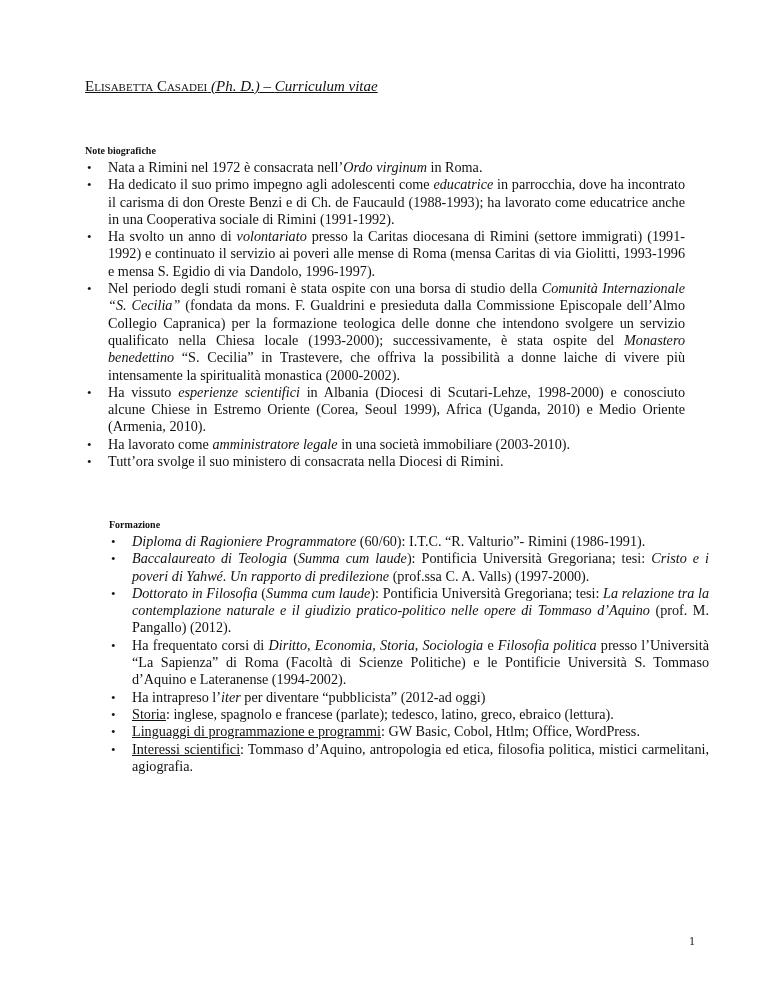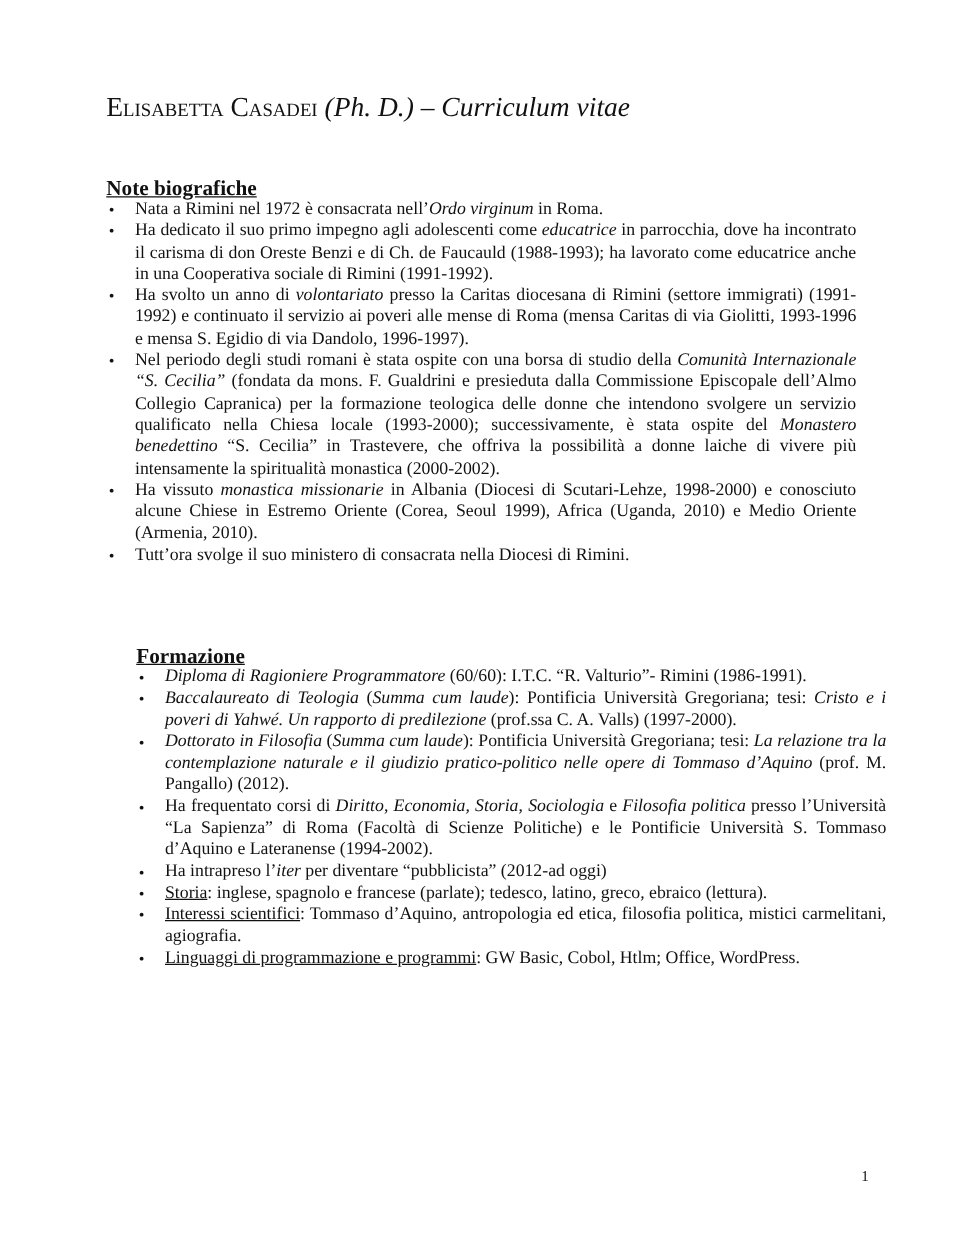--- a/index.html
+++ b/index.html
@@ -1,23 +1,23 @@
 <!DOCTYPE html>
 <html><head>
 <meta charset="utf-8">
 <style>
   html, body { margin: 0; padding: 0; background: #ffffff; }
   body { width: 768px; height: 994px; position: relative; overflow: hidden;
          font-family: "Liberation Serif", "DejaVu Serif", serif; color: #111; }
   .page { position: absolute; left: 0; top: 0; width: 768px; height: 994px; }
-  .title { position: absolute; left: 85px; top: 76px; font-size: 22px; line-height: 20px; white-space: nowrap; }
+  .title { position: absolute; left: 85px; top: 76px; font-size: 15px; line-height: 20px; white-space: nowrap; text-decoration: underline; }
   .title .sc { font-variant: small-caps; }
   .title i { font-style: italic; }
   .section { position: absolute; left: 85px; width: 600px; }
-  .section h2 { margin: 0; font-size: 17px; font-weight: bold; text-decoration: underline; line-height: 17px; }
+  .section h2 { margin: 0; font-size: 10px; font-weight: bold; line-height: 17px; }
   ul { margin: 0; padding: 0; list-style: none; }
   li { position: relative; padding-left: 23px; font-size: 14.2px; line-height: 17.3px;
        text-align: justify; }
   li::before { content: "\2022"; position: absolute; left: 2px; top: 0; font-size: 13px; }
   li i { font-style: italic; }
   .u { text-decoration: underline; }
   .pagenum { position: absolute; left: 689px; top: 934px; font-size: 12px; }
 </style>
 </head>
 <body>
@@ -30,36 +30,37 @@
     <i>(Ph. D.)</i><span> – </span><i>Curriculum vitae</i>
   </div>
 
   <div class="section" style="top:142px;">
     <h2>Note biografiche</h2>
     <ul>
         <li>Nata a Rimini nel 1972 è consacrata nell’<i>Ordo virginum</i> in Roma.</li>
         <li>Ha dedicato il suo primo impegno agli adolescenti come <i>educatrice</i> in parrocchia, dove ha incontrato il carisma di don Oreste Benzi e di Ch. de Faucauld  (1988-1993); ha lavorato come educatrice anche in una Cooperativa sociale di Rimini (1991-1992).</li>
         <li>Ha svolto un anno di <i>volontariato</i> presso la Caritas diocesana di Rimini (settore immigrati) (1991-1992) e continuato il servizio ai poveri alle mense di Roma (mensa Caritas di via Giolitti, 1993-1996 e mensa S. Egidio di via Dandolo, 1996-1997).</li>
         <li>Nel periodo degli studi romani è stata ospite con una borsa di studio della <i>Comunità Internazionale “S. Cecilia”</i> (fondata da mons. F. Gualdrini e presieduta dalla Commissione Episcopale dell’Almo Collegio Capranica) per la formazione teologica delle donne che intendono svolgere un servizio qualificato nella Chiesa locale (1993-2000); successivamente, è stata ospite del <i>Monastero benedettino</i> “S. Cecilia” in Trastevere, che offriva la possibilità a donne laiche di vivere più intensamente la spiritualità monastica (2000-2002).</li>
-        <li>Ha vissuto <i>monastica missionarie</i> in Albania (Diocesi di Scutari-Lehze, 1998-2000) e conosciuto alcune Chiese in Estremo Oriente (Corea, Seoul 1999), Africa (Uganda, 2010) e Medio Oriente (Armenia, 2010).</li>
+        <li>Ha vissuto <i>esperienze scientifici</i> in Albania (Diocesi di Scutari-Lehze, 1998-2000) e conosciuto alcune Chiese in Estremo Oriente (Corea, Seoul 1999), Africa (Uganda, 2010) e Medio Oriente (Armenia, 2010).</li>
+        <li>Ha lavorato come <i>amministratore legale</i> in una società immobiliare (2003-2010).</li>
         <li>Tutt’ora svolge il suo ministero di consacrata nella Diocesi di Rimini.</li>
       </ul>
   </div>
 
   <div class="section" style="top:516px;margin-left:24px;">
     <h2>Formazione</h2>
     <ul>
         <li><i>Diploma di Ragioniere Programmatore</i> (60/60): I.T.C. “R. Valturio”- Rimini (1986-1991).</li>
         <li><i>Baccalaureato di Teologia</i> (<i>Summa cum laude</i>): Pontificia Università Gregoriana; tesi: <i>Cristo e i poveri di Yahwé. Un rapporto di predilezione</i> (prof.ssa C. A. Valls) (1997-2000).</li>
         <li><i>Dottorato in Filosofia</i> (<i>Summa cum laude</i>): Pontificia Università Gregoriana; tesi: <i>La relazione tra la contemplazione naturale e il giudizio pratico-politico nelle opere di Tommaso d’Aquino</i> (prof. M. Pangallo) (2012).</li>
         <li>Ha frequentato corsi di <i>Diritto</i>, <i>Economia, Storia</i>, <i>Sociologia</i> e <i>Filosofia politica</i> presso l’Università “La Sapienza” di Roma (Facoltà di Scienze Politiche) e le Pontificie Università S. Tommaso d’Aquino e Lateranense (1994-2002).</li>
         <li>Ha intrapreso l’<i>iter</i> per diventare “pubblicista” (2012-ad oggi)</li>
         <li><span class="u">Storia</span>: inglese, spagnolo e francese (parlate); tedesco, latino, greco, ebraico (lettura).</li>
+        <li><span class="u">Linguaggi di programmazione e programmi</span>: GW Basic, Cobol, Htlm; Office, WordPress.</li>
         <li><span class="u">Interessi scientifici</span>: Tommaso d’Aquino, antropologia ed etica, filosofia politica, mistici carmelitani, agiografia.</li>
-        <li><span class="u">Linguaggi di programmazione e programmi</span>: GW Basic, Cobol, Htlm; Office, WordPress.</li>
       </ul>
   </div>
 
   <div class="section" style="top:833px;">
   </div>
 
   <div class="pagenum">1</div>
 </div>
 
 </body></html>

